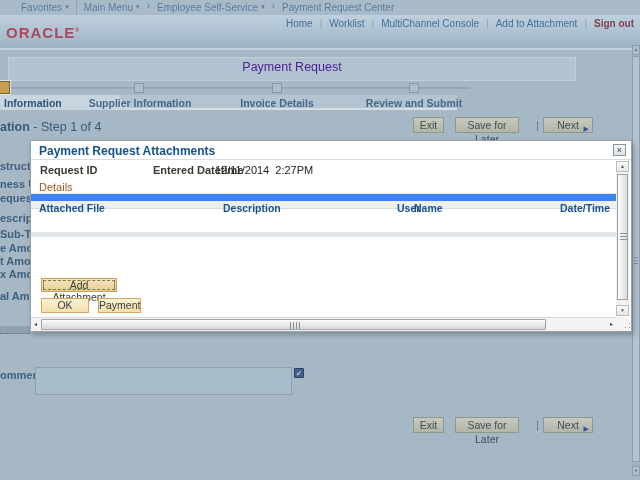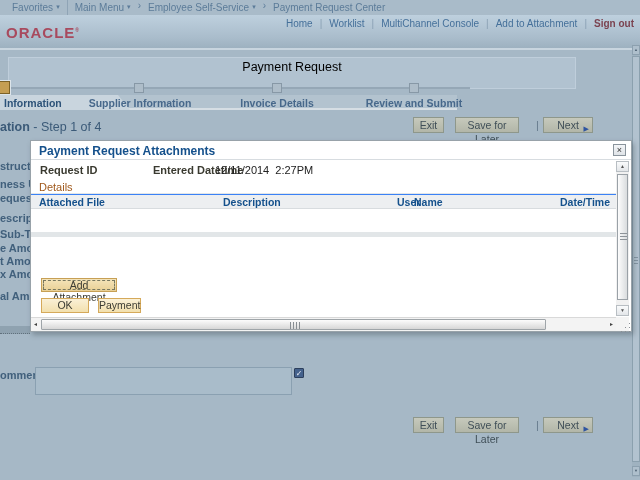--- a/index.html
+++ b/index.html
@@ -1,40 +1,40 @@
 <!DOCTYPE html>
 <html><head>
 <meta charset="utf-8">
 <style>
   * { margin:0; padding:0; box-sizing:border-box; }
   body { font-family:"Liberation Sans", sans-serif; background:#666; }
   .screen { position:relative; width:640px; height:480px; overflow:hidden; background:#a6b8c6; font-family:"Liberation Sans", sans-serif; }
 
   
   .crumb-bar { position:absolute; left:0; top:0; width:640px; height:15px; background:#a9bbc9;
-    display:flex; padding-left:12px; font-size:10px; color:#5c7c99; gap:7px; white-space:nowrap; }
+    display:flex; padding-left:21px; font-size:10px; color:#5c7c99; gap:7px; white-space:nowrap; }
   .crumb-item { display:flex; align-items:center; gap:3px; cursor:default; }
   .caret { font-size:7px; color:#5c7c99; position:relative; top:-1px; }
   .crumb-vsep { width:1px; height:15px; background:#8fa4b6; }
   .crumb-gt { color:#5c7c99; font-size:10px; }
 
   
   .header { position:absolute; left:0; top:15px; width:640px; height:33px;
     background:linear-gradient(#bed0de 0%, #a9bccb 70%, #9db1c0 100%); }
   .hlinks { position:absolute; top:3px; right:6px; display:flex; gap:7px; font-size:10px; align-items:center; white-space:nowrap; }
   .hlink { color:#45709a; cursor:default; }
   .hpipe { color:#8aa0b4; }
   .signout { color:#7b4350; font-weight:bold; }
   .logo { position:absolute; left:6px; top:9px; font-size:15px; font-weight:bold; color:#a84a5e; letter-spacing:1px; }
   .logo sup { font-size:5px; }
   .hdr-sep { position:absolute; left:0; top:48px; width:640px; height:2px; background:#c8d5df; }
 
   
-  .title-bar { position:absolute; left:8px; top:57px; width:568px; height:32px; background:#b1c2d0;
-    border:1px solid #bfcedb; color:#000000; font-size:12.5px; text-align:center; line-height:19px; }
+  .title-bar { position:absolute; left:8px; top:57px; width:568px; height:24px; background:#b1c2d0;
+    border:1px solid #bfcedb; color:#4c1d95; font-size:12.5px; text-align:center; line-height:19px; }
   .step-line { position:absolute; left:0; top:87px; width:470px; height:2px; background:#95a7b6; }
   .sq { position:absolute; top:83px; width:10px; height:10px; background:#aebdc9; border:1px solid #8798a6; }
   .sq-active { position:absolute; left:-3px; top:81px; width:13px; height:13px; background:#c59e52; border:1px solid #7d6226; box-shadow:0 0 0 1px #dde5ea; }
   .tab-strip { position:absolute; left:0; top:95px; width:457px; height:15px; background:#b3c3cf; border-bottom:2px solid #d6dee4; }
   .active-tab { position:absolute; left:0; top:95px; width:130px; height:15px; background:#c9d5de;
     clip-path:polygon(0 0, 118px 0, 130px 15px, 0 15px); }
   .tab-label { position:absolute; top:97px; font-size:10.5px; font-weight:600; color:#47688b; white-space:nowrap; }
   .tab-label.first { left:4px; color:#2d5379; font-weight:bold; }
   .tab-label.c { width:110px; text-align:center; }
   .caption { position:absolute; left:0; top:120px; font-size:12.5px; color:#3b5a78; white-space:nowrap; }
@@ -66,21 +66,21 @@
     border:1px solid #98a2a9; box-shadow:2px 3px 5px rgba(50,60,70,.35); z-index:10; }
   .m-title { position:absolute; left:8px; top:3px; font-size:12px; font-weight:bold; color:#15518c; white-space:nowrap; }
   .m-close { position:absolute; right:5px; top:3px; width:13px; height:12px; background:linear-gradient(#f4f6f8,#dfe3e7);
     border:1px solid #8a949c; color:#333; font-size:9px; line-height:10px; text-align:center; cursor:default; }
   .m-divider { position:absolute; left:0; top:18px; width:600px; height:1px; background:#d7dce0; }
   .m-lbl { position:absolute; top:23px; font-size:11px; font-weight:bold; color:#3a3a30; white-space:nowrap; }
   .m-val { position:absolute; top:23px; font-size:11px; color:#222; word-spacing:3px; white-space:nowrap; }
   .m-details { position:absolute; left:8px; top:40px; font-size:11px; color:#a0591c; }
   .m-details-line { position:absolute; left:0; top:52px; width:585px; height:1px; background:#e2e6e8; }
   .m-grid-head { position:absolute; left:0; top:53px; width:585px; height:15px; background:#edeff1;
-    border-top:1px solid #3b82f6; border-bottom:1px solid #d8dcdf; }
+    border-top:7px solid #3b82f6; border-bottom:1px solid #d8dcdf; }
   .m-col { position:absolute; top:1px; font-size:10.5px; font-weight:bold; color:#15518c; white-space:nowrap; }
   .m-grid-bottom { position:absolute; left:0; top:91px; width:585px; height:5px; background:#e2e6e8; }
 
   .btn-gold { position:absolute; font-size:10.5px; color:#3c3c33; text-align:center; cursor:default; }
   .btn-add { left:10px; top:137px; width:76px; height:14px; line-height:12px;
     background:linear-gradient(#f4e4ba,#e9d095); border:1px solid #c7a055; }
   .btn-add::after { content:""; position:absolute; left:1px; top:1px; right:1px; bottom:1px; border:1px dashed #77775f; }
   .btn-ok { left:10px; top:157px; width:48px; height:15px; line-height:13px;
     background:linear-gradient(#faf0d6,#f2e0ae); border:1px solid #d5a95a; }
   .btn-cancel { left:67px; top:157px; width:43px; height:15px; line-height:13px;

